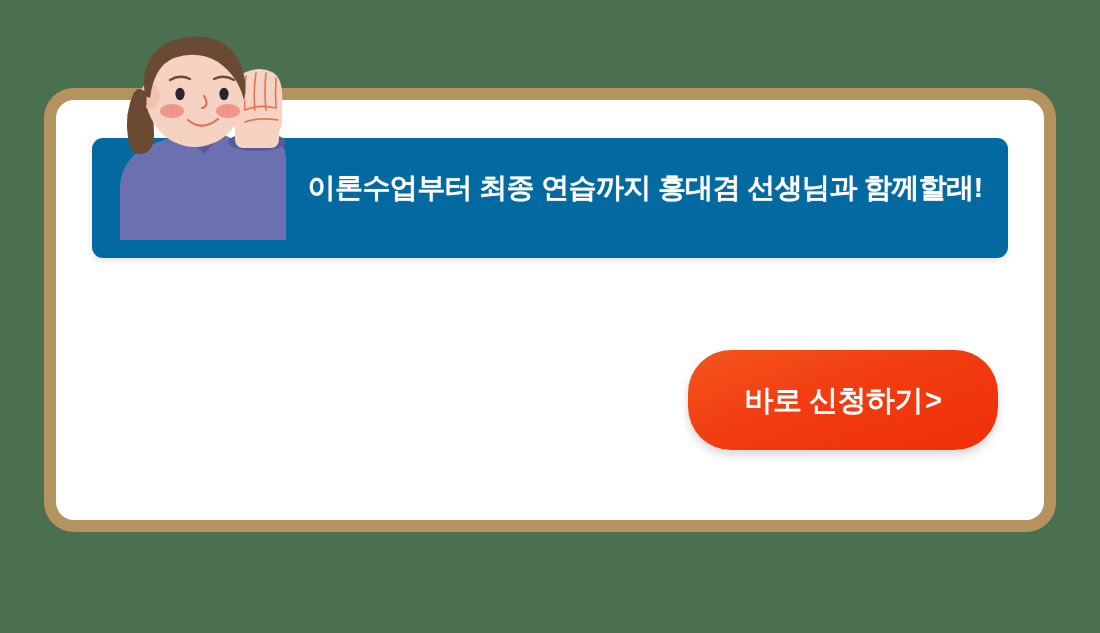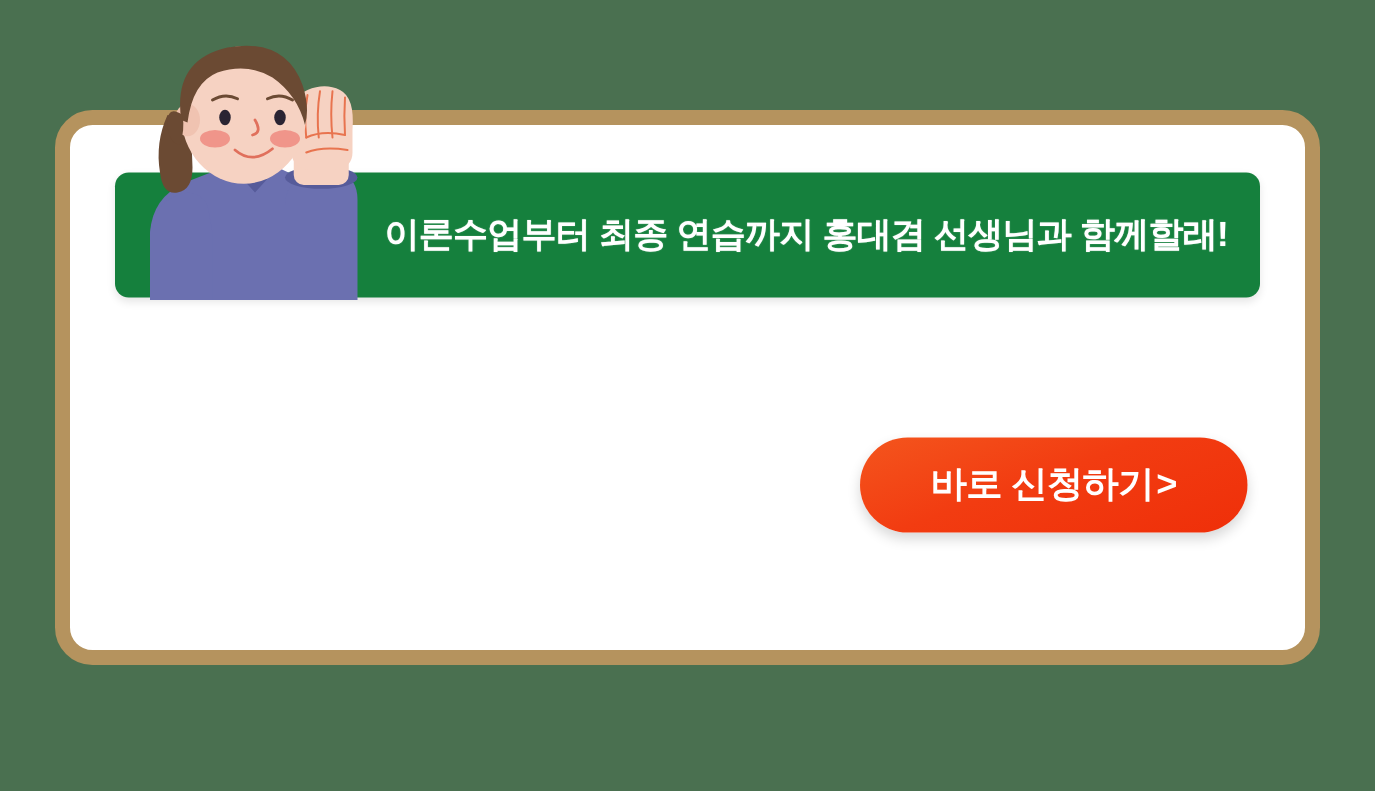--- a/index.html
+++ b/index.html
@@ -33,22 +33,22 @@
     border: 12px solid #b5935e;
     border-radius: 30px;
   }
 
   
   .headline-banner {
     position: absolute;
     left: 92px;
     top: 138px;
     width: 916px;
-    height: 100px;
-    background: #15803d;
+    height: 120px;
+    background: #0369a1;
     border-radius: 11px;
     box-shadow: 0 3px 7px rgba(0,0,0,0.10);
   }
   .headline-text {
     position: absolute;
     left: 0;
     top: 0;
     width: 916px;
     height: 100px;
     display: flex;
@@ -63,21 +63,21 @@
     white-space: nowrap;
     text-shadow: 0 0 1px rgba(255,255,255,0.45);
   }
 
   
   .cta-button {
     position: absolute;
     left: 688px;
     top: 350px;
     width: 310px;
-    height: 76px;
+    height: 100px;
     border: none;
     border-radius: 43px;
     background: linear-gradient(160deg, #f4551d 0%, #f23c11 45%, #ef2f09 100%);
     box-shadow: 0 5px 10px rgba(0,0,0,0.16);
     color: #ffffff;
     font-family: "Liberation Sans", sans-serif;
     font-size: 29px;
     font-weight: bold;
     letter-spacing: -0.5px;
     cursor: pointer;

